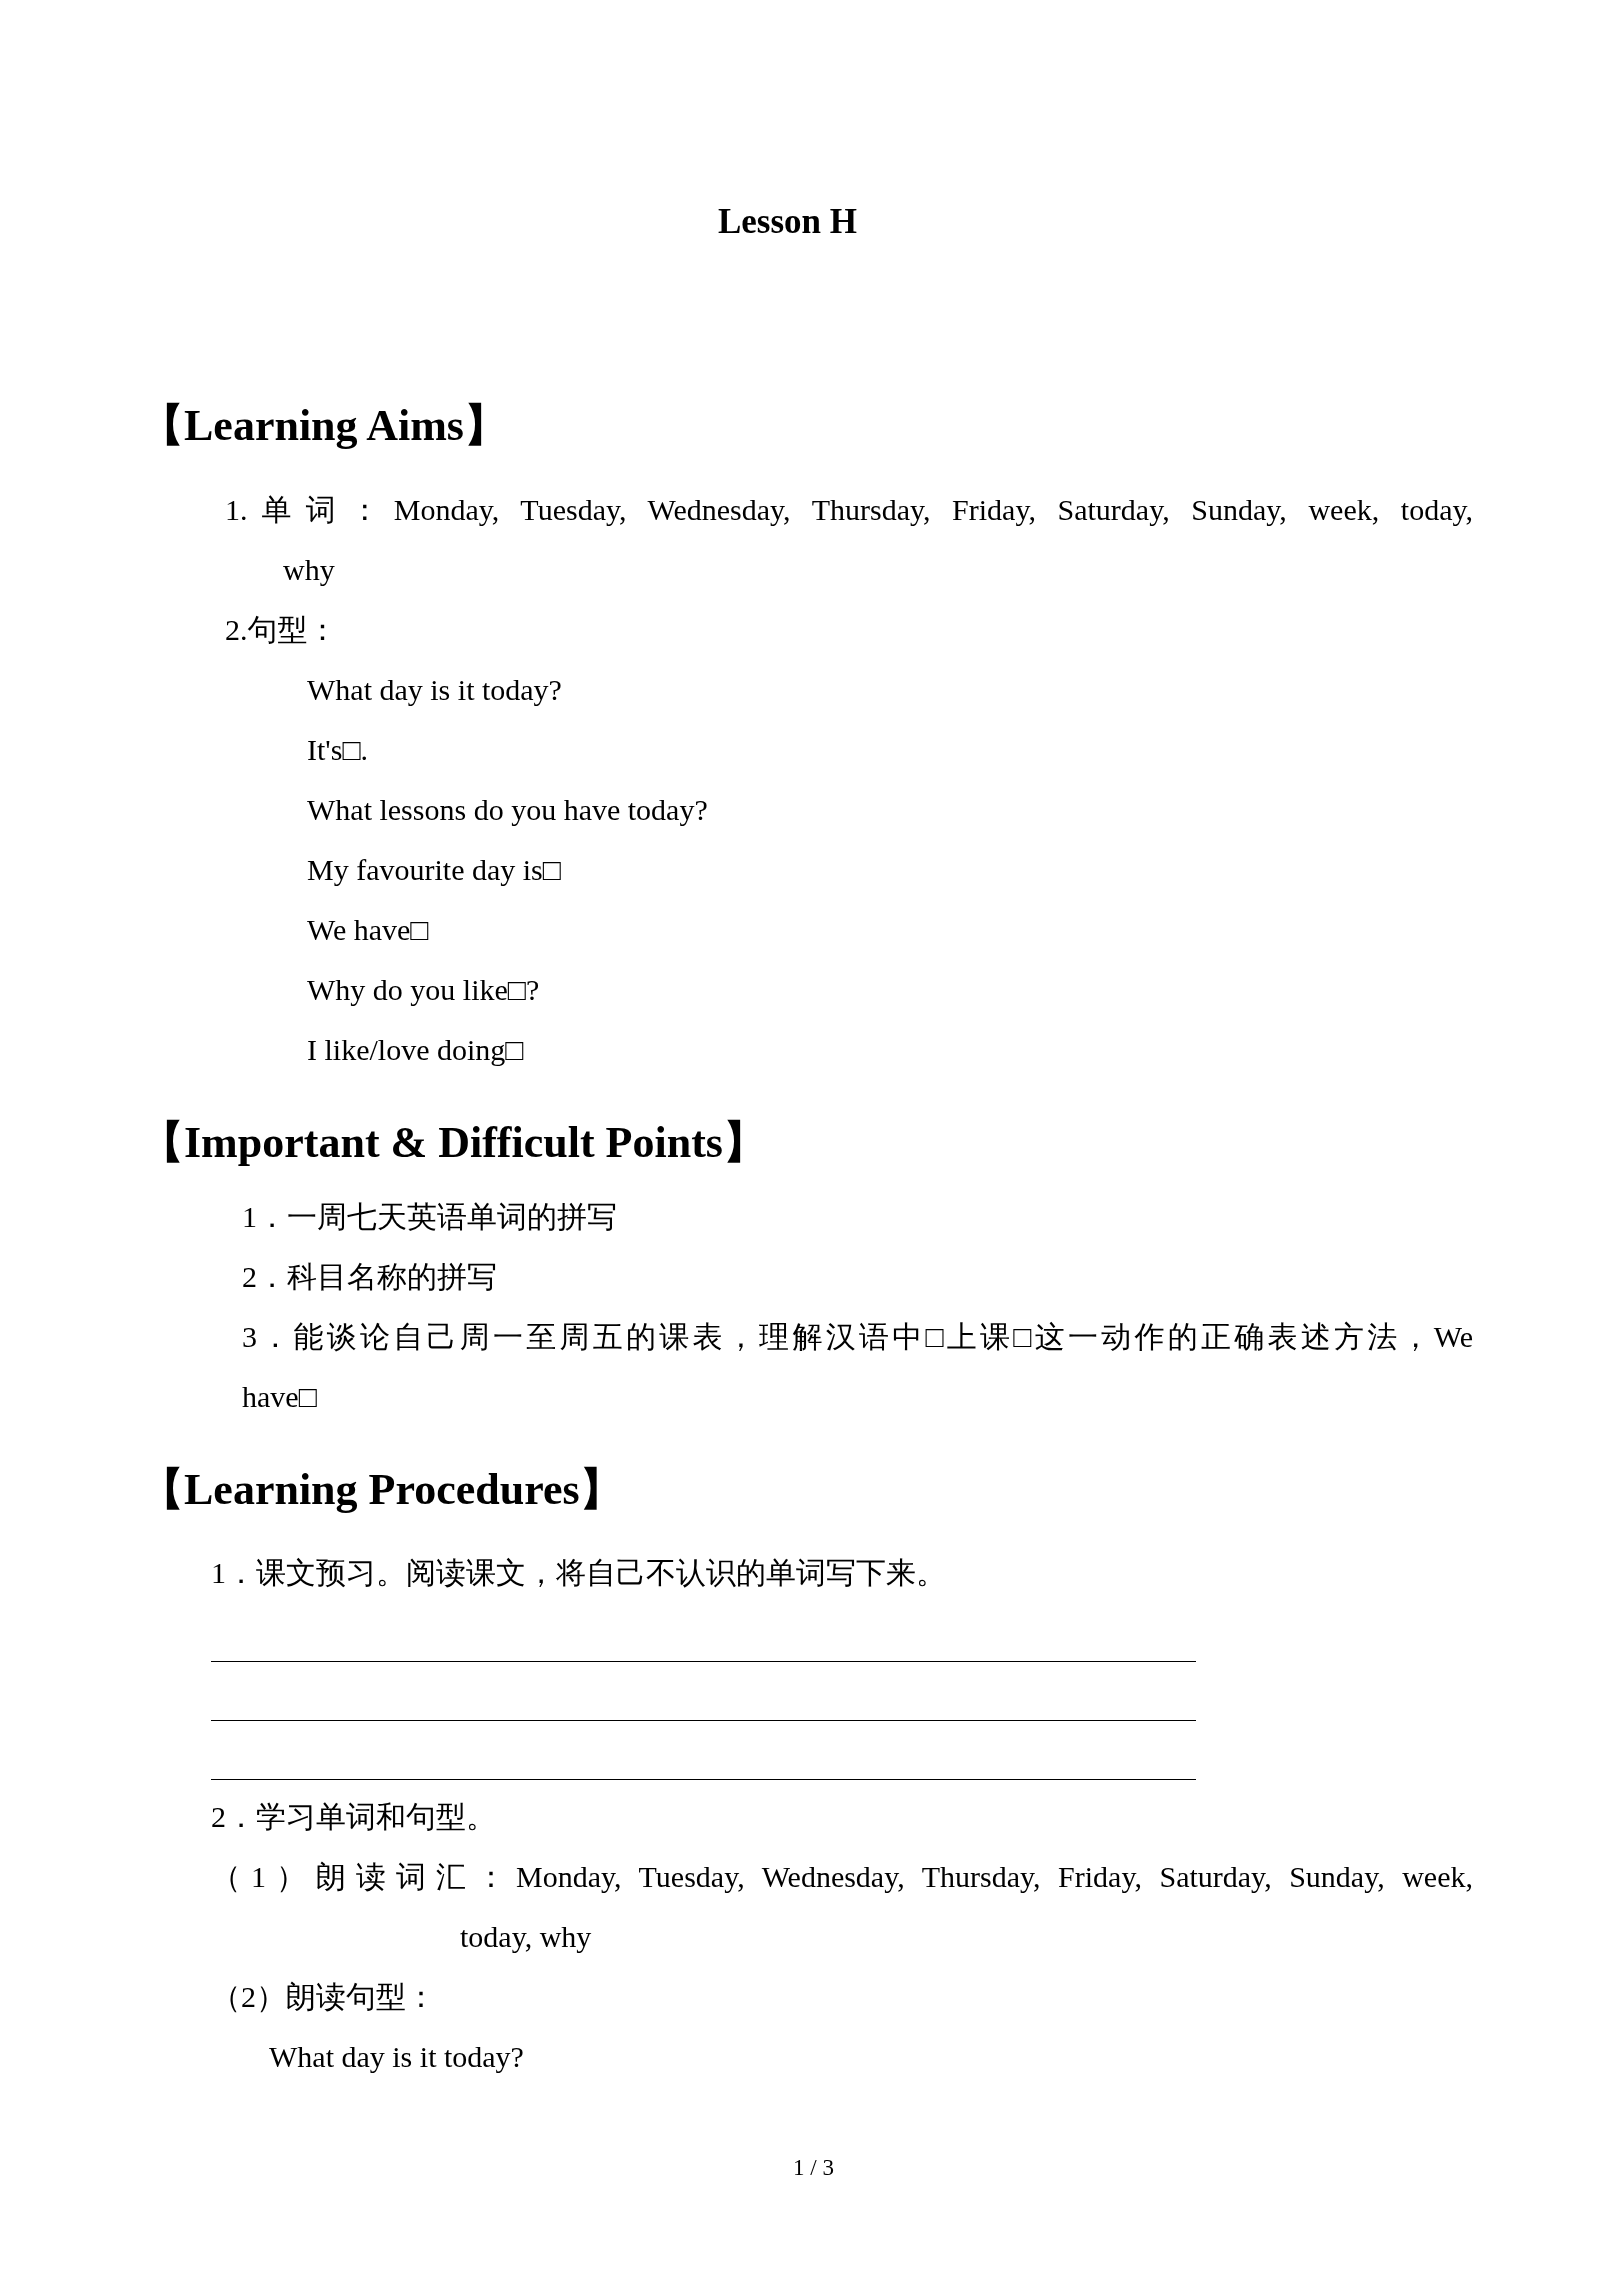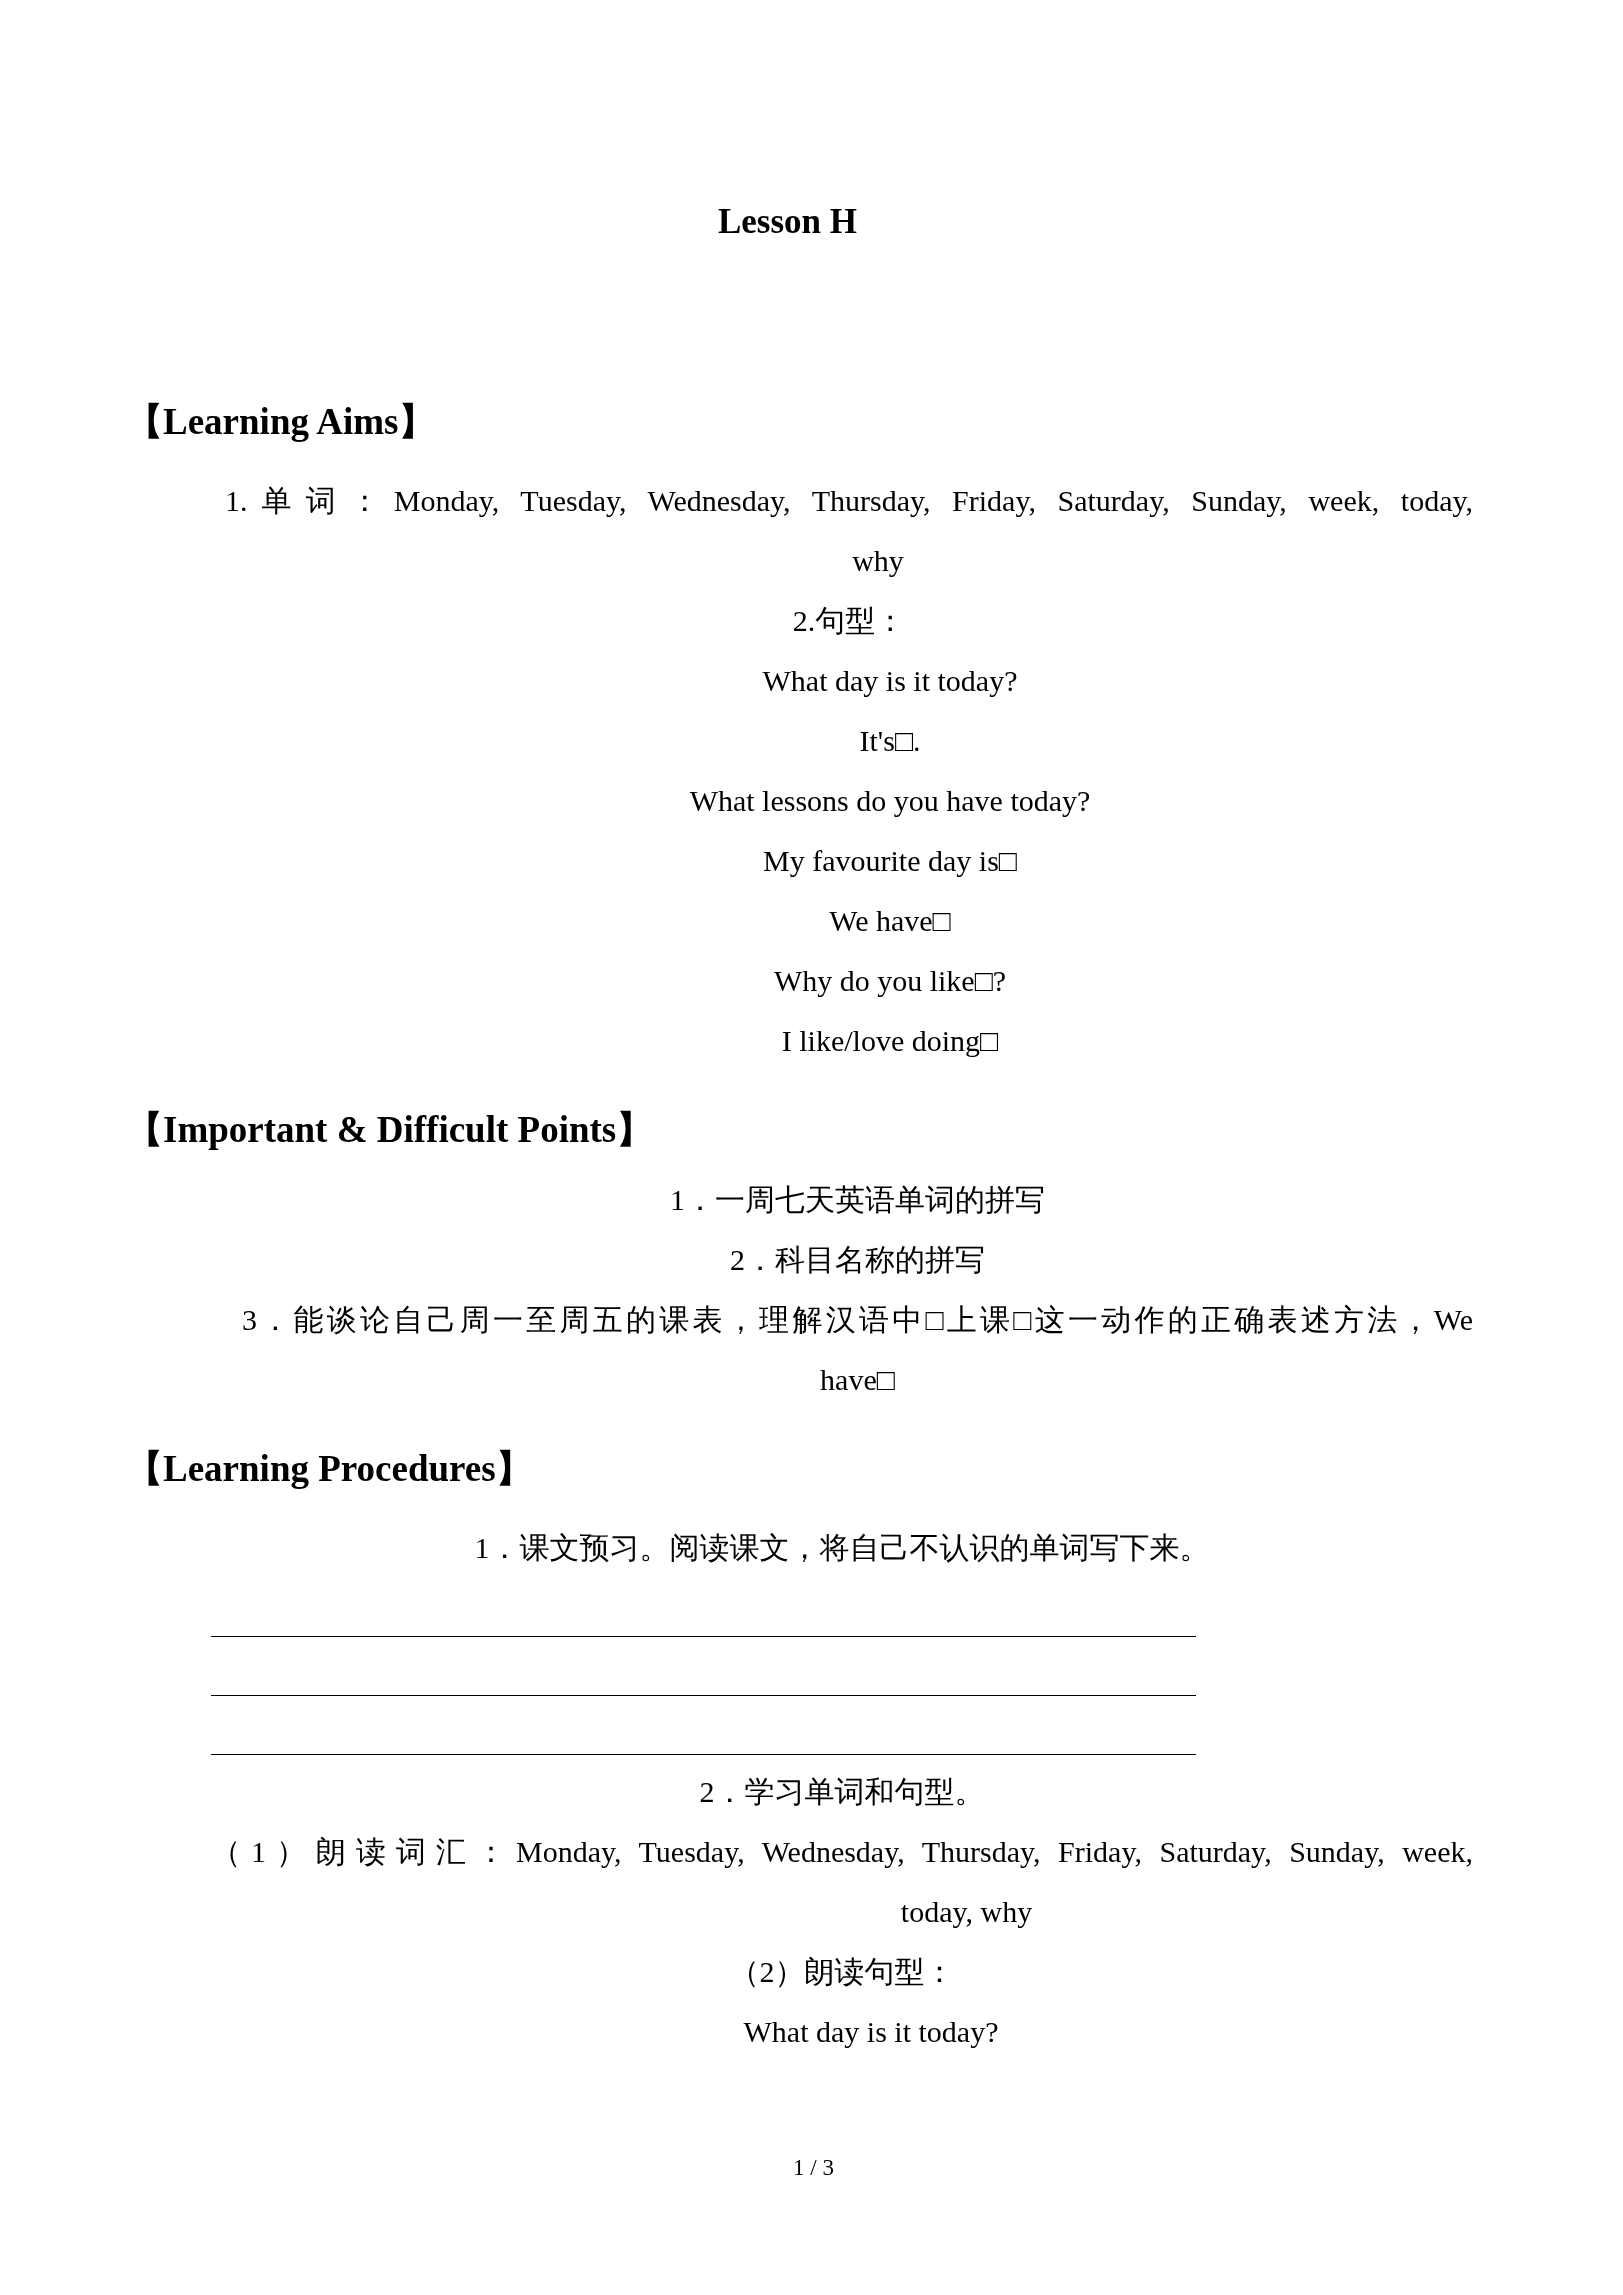--- a/index.html
+++ b/index.html
@@ -15,29 +15,29 @@
     padding: 201px 150px 8px 102px;
     overflow: hidden;
   }
   .doc-title {
     text-align: center;
     font-size: 35px;
     font-weight: bold;
     line-height: 1.2;
   }
   .sec-heading {
-    font-size: 37px;
+    font-size: 44px;
     font-weight: bold;
-    margin-left: 24px;
+    margin-left: 38px;
     line-height: 1.2;
   }
   .heading-la  { margin-top: 157px; }
   .heading-idp { margin-top: 37px; font-family: Liberation Serif, serif; }
   .heading-lp  { margin-top: 37px; }
-  .line { line-height: 60px; font-size: 30px; text-align: center; }
+  .line { line-height: 60px; font-size: 30px; }
   .first-after-heading { margin-top: 27px; }
   .first-after-heading-sm { margin-top: 17px; }
   .cn-major {
     font-size: 31px;
     line-height: 60px;
     margin-top: 55px;
   }
   .step-first { margin-top: 27px; }
   .in-160 { margin-left: 109px; }
   .in-180 { margin-left: 123px; }

